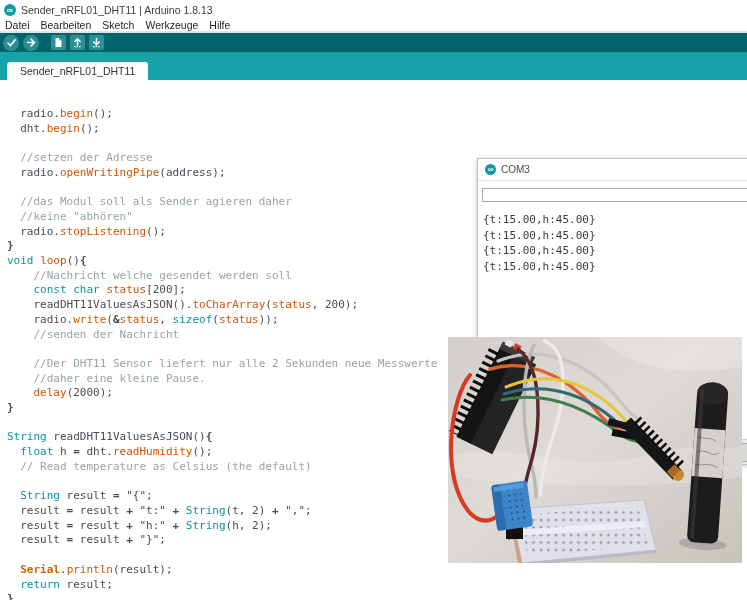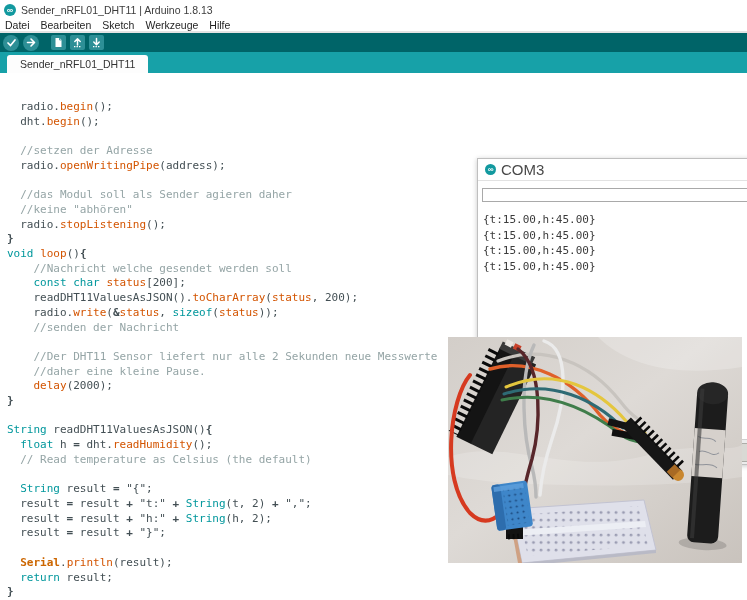--- a/index.html
+++ b/index.html
@@ -16,21 +16,21 @@
   .menubar { height:15px; display:flex; align-items:center; gap:11px; padding-left:5px;
              background:#fff; border-bottom:2px solid #e4e4e4; }
   .menu-item { font-size:10.5px; color:#1f1f1f; }
 
   .toolbar { height:19px; background:#006468; display:flex; align-items:center; gap:4px; padding-left:3px; }
   .tb-btn { width:16px; height:16px; border-radius:50%; background:#2d8f96; display:flex;
             align-items:center; justify-content:center; }
   .tb-btn.square { border-radius:2px; width:15px; height:15px; }
   .tb-gap { width:4px; }
 
-  .tabstrip { height:21px; background:#17a1a8; display:flex; align-items:flex-end;text-align:center; }
+  .tabstrip { height:28px; background:#17a1a8; display:flex; align-items:flex-end;text-align:center; }
   .tab { margin-left:7px; height:18px; background:#fdfdfd; border-radius:3px 3px 0 0;
          padding:0 13px; font-size:10.5px; color:#333; display:flex; align-items:center; }
 
   
   .editor { position:relative; height:527px; background:#fff; overflow:hidden;
             padding:27px 0 0 7px; }
   .code-line { font-family:"DejaVu Sans Mono","Liberation Mono",monospace; font-size:11px;
                line-height:14.7px; white-space:pre; color:#434f54; }
   .tk-d { color:#434f54; }
   .tk-k { color:#00979c; }
@@ -40,21 +40,21 @@
   .tk-o { color:#434f54; font-weight:bold; }
 
   
   .serial-window { position:absolute; left:477px; top:158px; width:292px; height:307px;
                    background:#fff; border:1px solid #bfbfbf; box-shadow:0 1px 5px rgba(0,0,0,.22);
                    z-index:5; display:flex; flex-direction:column; }
   .serial-titlebar { height:22px; display:flex; align-items:center; padding-left:7px;
                      background:#fff; border-bottom:1px solid #e2e2e2; }
   .serial-icon { width:11px; height:11px; border-radius:50%; background:#12999f; color:#fff;
                  font-size:8px; line-height:11px; text-align:center; margin-right:5px; font-weight:bold; }
-  .serial-title { font-size:15px; color:#4a4a4a; }
+  .serial-title { font-size:10px; color:#4a4a4a; }
   .serial-input-row { padding:3px 4px 2px 4px; }
   .serial-input { width:100%; height:14px; border:1px solid #a9a9a9; font-size:10px; padding:0 2px;
                   font-family:"Liberation Sans",sans-serif; outline:none; }
   .serial-output { flex:1; padding:8px 0 0 5px; font-family:"DejaVu Sans Mono","Liberation Mono",monospace;
                    font-size:11px; line-height:15.7px; color:#3b3b3b; white-space:pre; overflow:hidden; }
   .serial-bottombar { height:25px; background:#ececec; border-top:1px solid #d0d0d0;
                       display:flex; align-items:center; justify-content:flex-end; padding-right:8px; }
   .serial-clear-btn { width:90px; height:19px; background:#d9d9d4; border:1px solid #adada8; border-radius:2px; }
 
   

